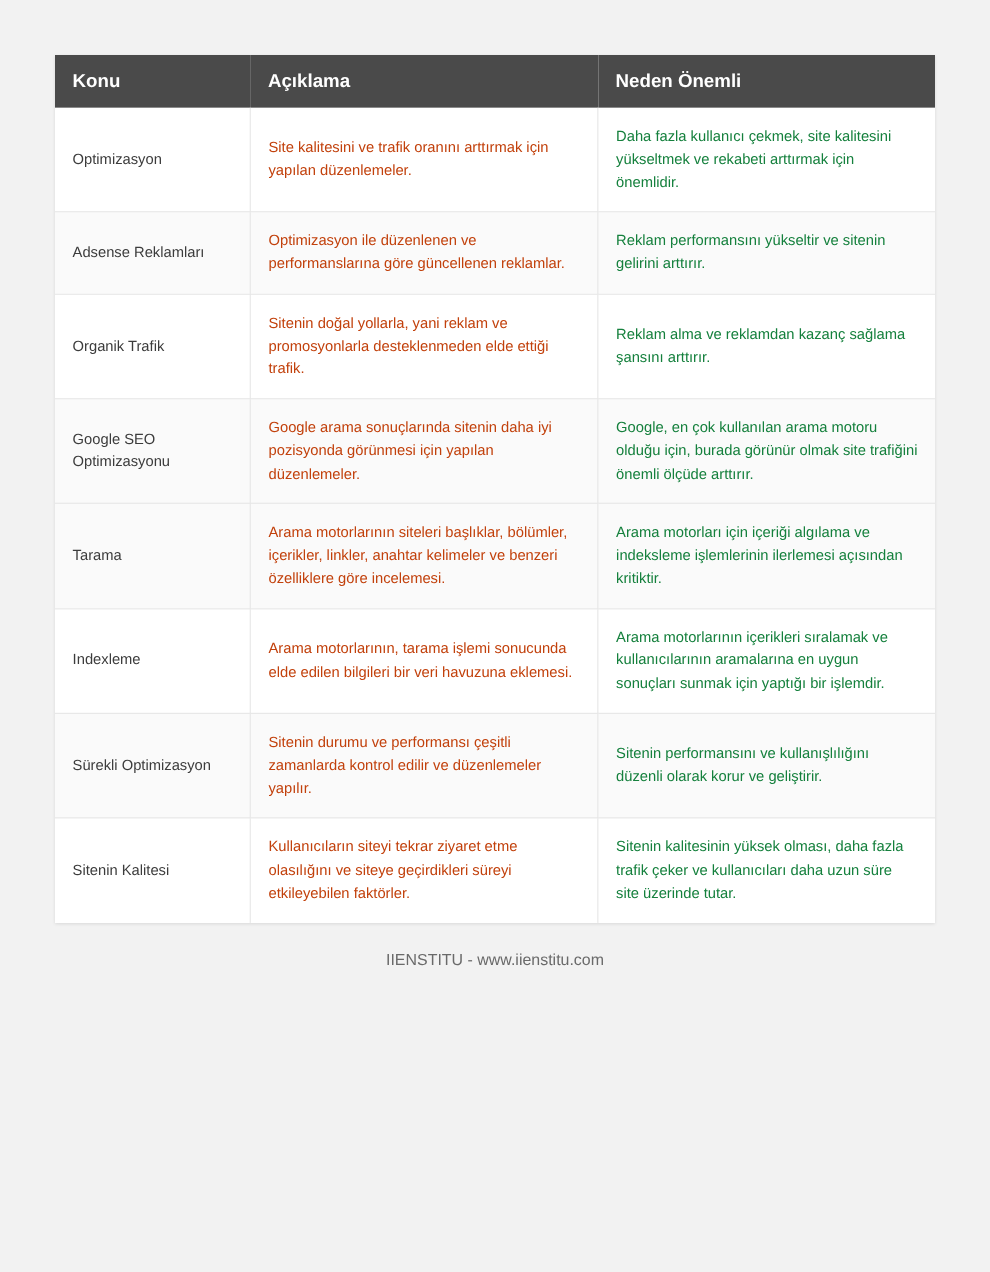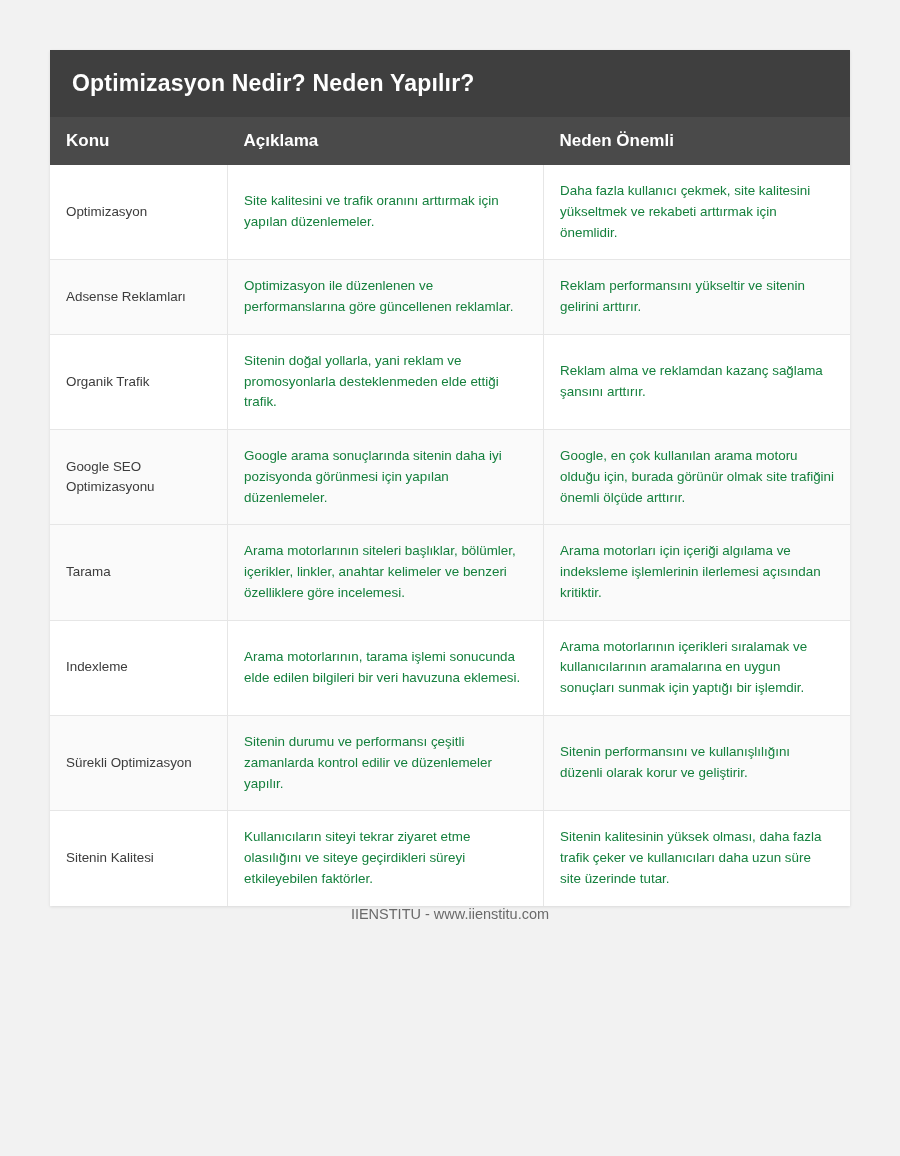--- a/index.html
+++ b/index.html
@@ -55,36 +55,36 @@
     padding: 16px 16px;
     vertical-align: middle;
     border-bottom: 1px solid #e6e6e6;
     border-right: 1px solid #e6e6e6;
   }
   tbody td:last-child { border-right: none; }
   tbody tr:last-child td { border-bottom: none; }
   tbody tr.alt td { background: #fafafa; }
   tbody tr.plain td { background: #ffffff; }
   td.col-konu { color: #3c3c3c; }
-  td.col-aciklama { color: #15803d; margin-top: 44px; }
+  td.col-aciklama { color: #c2410c; margin-top: 44px; }
   td.col-neden { color: #15803d; }
 
   .footer {
     width: 800px;
     text-align: center;
     color: #6a6a6a;
     font-size: 14.5px;
+    padding-top: 26px;
   }
 </style>
 </head>
 <body>
 
 <div class="page">
   <div class="card">
-    <div class="title-bar">Optimizasyon Nedir? Neden Yapılır?</div>
     <table>
       <colgroup>
         <col class="c1">
         <col class="c2">
         <col class="c3">
       </colgroup>
       <thead>
         <tr>
           <th>Konu</th>
           <th>Açıklama</th>

